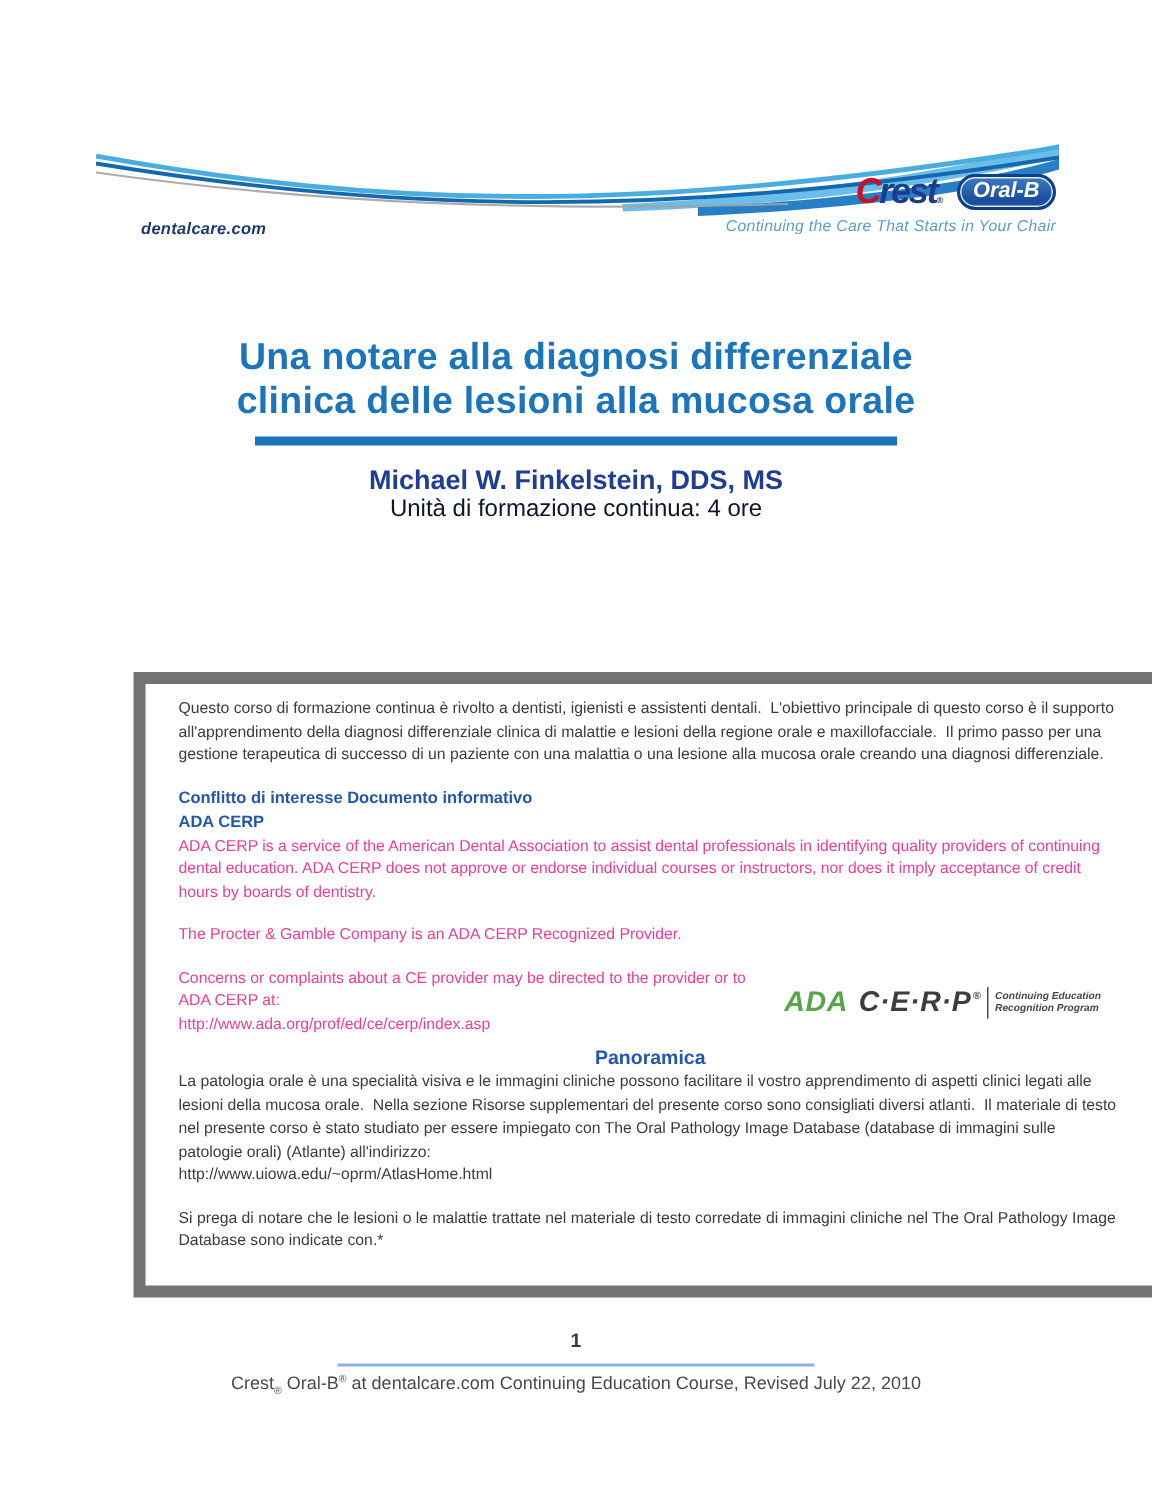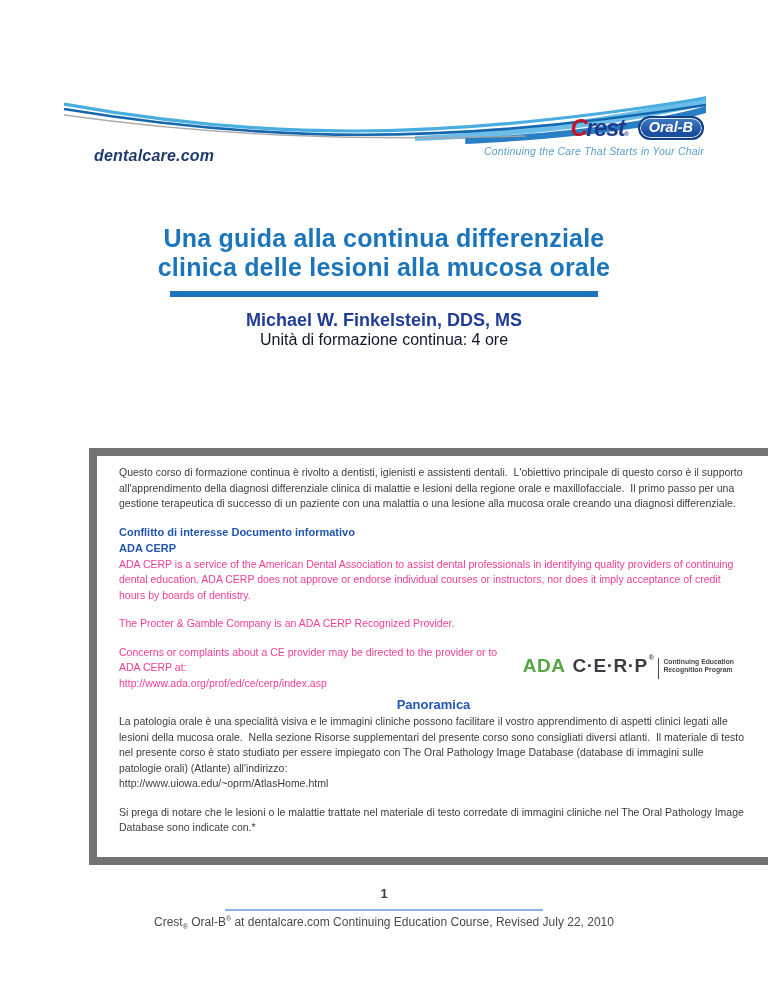--- a/index.html
+++ b/index.html
@@ -8,21 +8,21 @@
     position:relative; width:768px; height:994px; background:#ffffff;
     font-family:"Liberation Sans", sans-serif; color:#3c3c3c; overflow:hidden;
     margin:0 auto;
   }
 
   
   .masthead { position:absolute; top:92px; left:64px; width:642px; height:80px; }
   .swoosh { position:absolute; top:2px; left:0; width:642px; height:58px; }
   .site-label {
     position:absolute; left:30px; top:55px;
-    font-size:16px; font-weight:bold; font-style:italic; color:#1e3a6e; letter-spacing:.2px;
+    font-size:11px; font-weight:bold; font-style:italic; color:#1e3a6e; letter-spacing:.2px;
   }
   .brandblock { position:absolute; right:2px; top:24px; text-align:right; }
   .brands { display:flex; align-items:center; justify-content:flex-end; gap:9px; }
   .crest { font-size:24px; font-weight:bold; font-style:italic; letter-spacing:-1.5px; line-height:1; white-space:nowrap; }
   .crest-c { color:#c41425; }
   .crest-rest { color:#1e3b8d; }
   .crest-reg { font-size:6px; color:#1e3b8d; vertical-align:baseline; letter-spacing:0; }
   .oralb {
     display:inline-block; background:linear-gradient(180deg,#3e7cc4 0%,#1b4f9e 75%);
     border:2px solid #123f85; border-radius:13px; padding:2px 9px 3px;
@@ -49,21 +49,21 @@
   .infobox p { margin:0 0 13px; white-space:pre-wrap; }
   .h-blue { font-size:11px; line-height:15px; font-weight:bold; color:#2356ae; margin:0 0 1px; }
   .pink { color:#ee3d96; }
   .center { text-align:center; }
   .pano { font-size:13px; margin:0 0 2px; }
   .concerns-row { display:flex; align-items:center; margin:0 0 6px; }
   .concerns { flex:0 0 395px; margin-bottom:0 !important; }
   .link-text { color:inherit; text-decoration:none; cursor:pointer; }
 
   
-  .cerp-logo { display:flex; align-items:flex-start; margin:2px 14px 0 auto; white-space:nowrap; }
+  .cerp-logo { display:flex; align-items:center; margin:2px 14px 0 auto; white-space:nowrap;font-style:italic; }
   .cerp-ada { color:#56a546; font-weight:bold; font-size:19px; letter-spacing:.5px; margin-right:7px; }
   .cerp-cerp { color:#3a3e42; font-weight:bold; font-size:19px; letter-spacing:.5px; }
   .cerp-reg { color:#3a3e42; font-size:7px; font-weight:bold; margin:-8px 4px 0 1px; }
   .cerp-divider { display:inline-block; width:1.5px; height:21px; background:#4a4e52; margin-right:4px; }
   .cerp-sub { font-size:6.8px; line-height:8px; color:#43474b; text-align:left; font-weight:bold; }
 
   
   .pagenum { position:absolute; top:886px; left:0; width:100%; text-align:center; font-size:13px; font-weight:bold; color:#3c3c3c; }
   .footer-rule { position:absolute; top:909px; left:50%; transform:translateX(-50%); width:318px; height:2px; background:#8db4e2; }
   .footer-text { position:absolute; top:915px; left:0; width:100%; text-align:center; font-size:12px; color:#4a4a4a; }
@@ -87,21 +87,21 @@
     <div class="brandblock">
       <div class="brands">
         <span class="crest"><span class="crest-c">C</span><span class="crest-rest">rest</span><span class="crest-reg">®</span></span>
         <span class="oralb">Oral-B</span>
       </div>
       <div class="tagline">Continuing the Care That Starts in Your Chair</div>
     </div>
   </header>
 
   <section class="titleblock">
-    <h1 class="course-title"><span>Una guida alla continua differenziale</span><br><span>clinica delle lesioni alla mucosa orale</span></h1>
+    <h1 class="course-title"><span>Una notare alla diagnosi differenziale</span><br><span>clinica delle lesioni alla mucosa orale</span></h1>
     <div class="title-rule"></div>
     <div class="author">Michael W. Finkelstein, DDS, MS</div>
     <div class="credits">Unità di formazione continua: 4 ore</div>
   </section>
 
   <section class="infobox">
     <p>Questo corso di formazione continua è rivolto a dentisti, igienisti e assistenti dentali.  L'obiettivo principale di questo corso è il supporto all'apprendimento della diagnosi differenziale clinica di malattie e lesioni della regione orale e maxillofacciale.  Il primo passo per una gestione terapeutica di successo di un paziente con una malattia o una lesione alla mucosa orale creando una diagnosi differenziale.</p>
 
     <h3 class="h-blue">Conflitto di interesse Documento informativo</h3>
 

